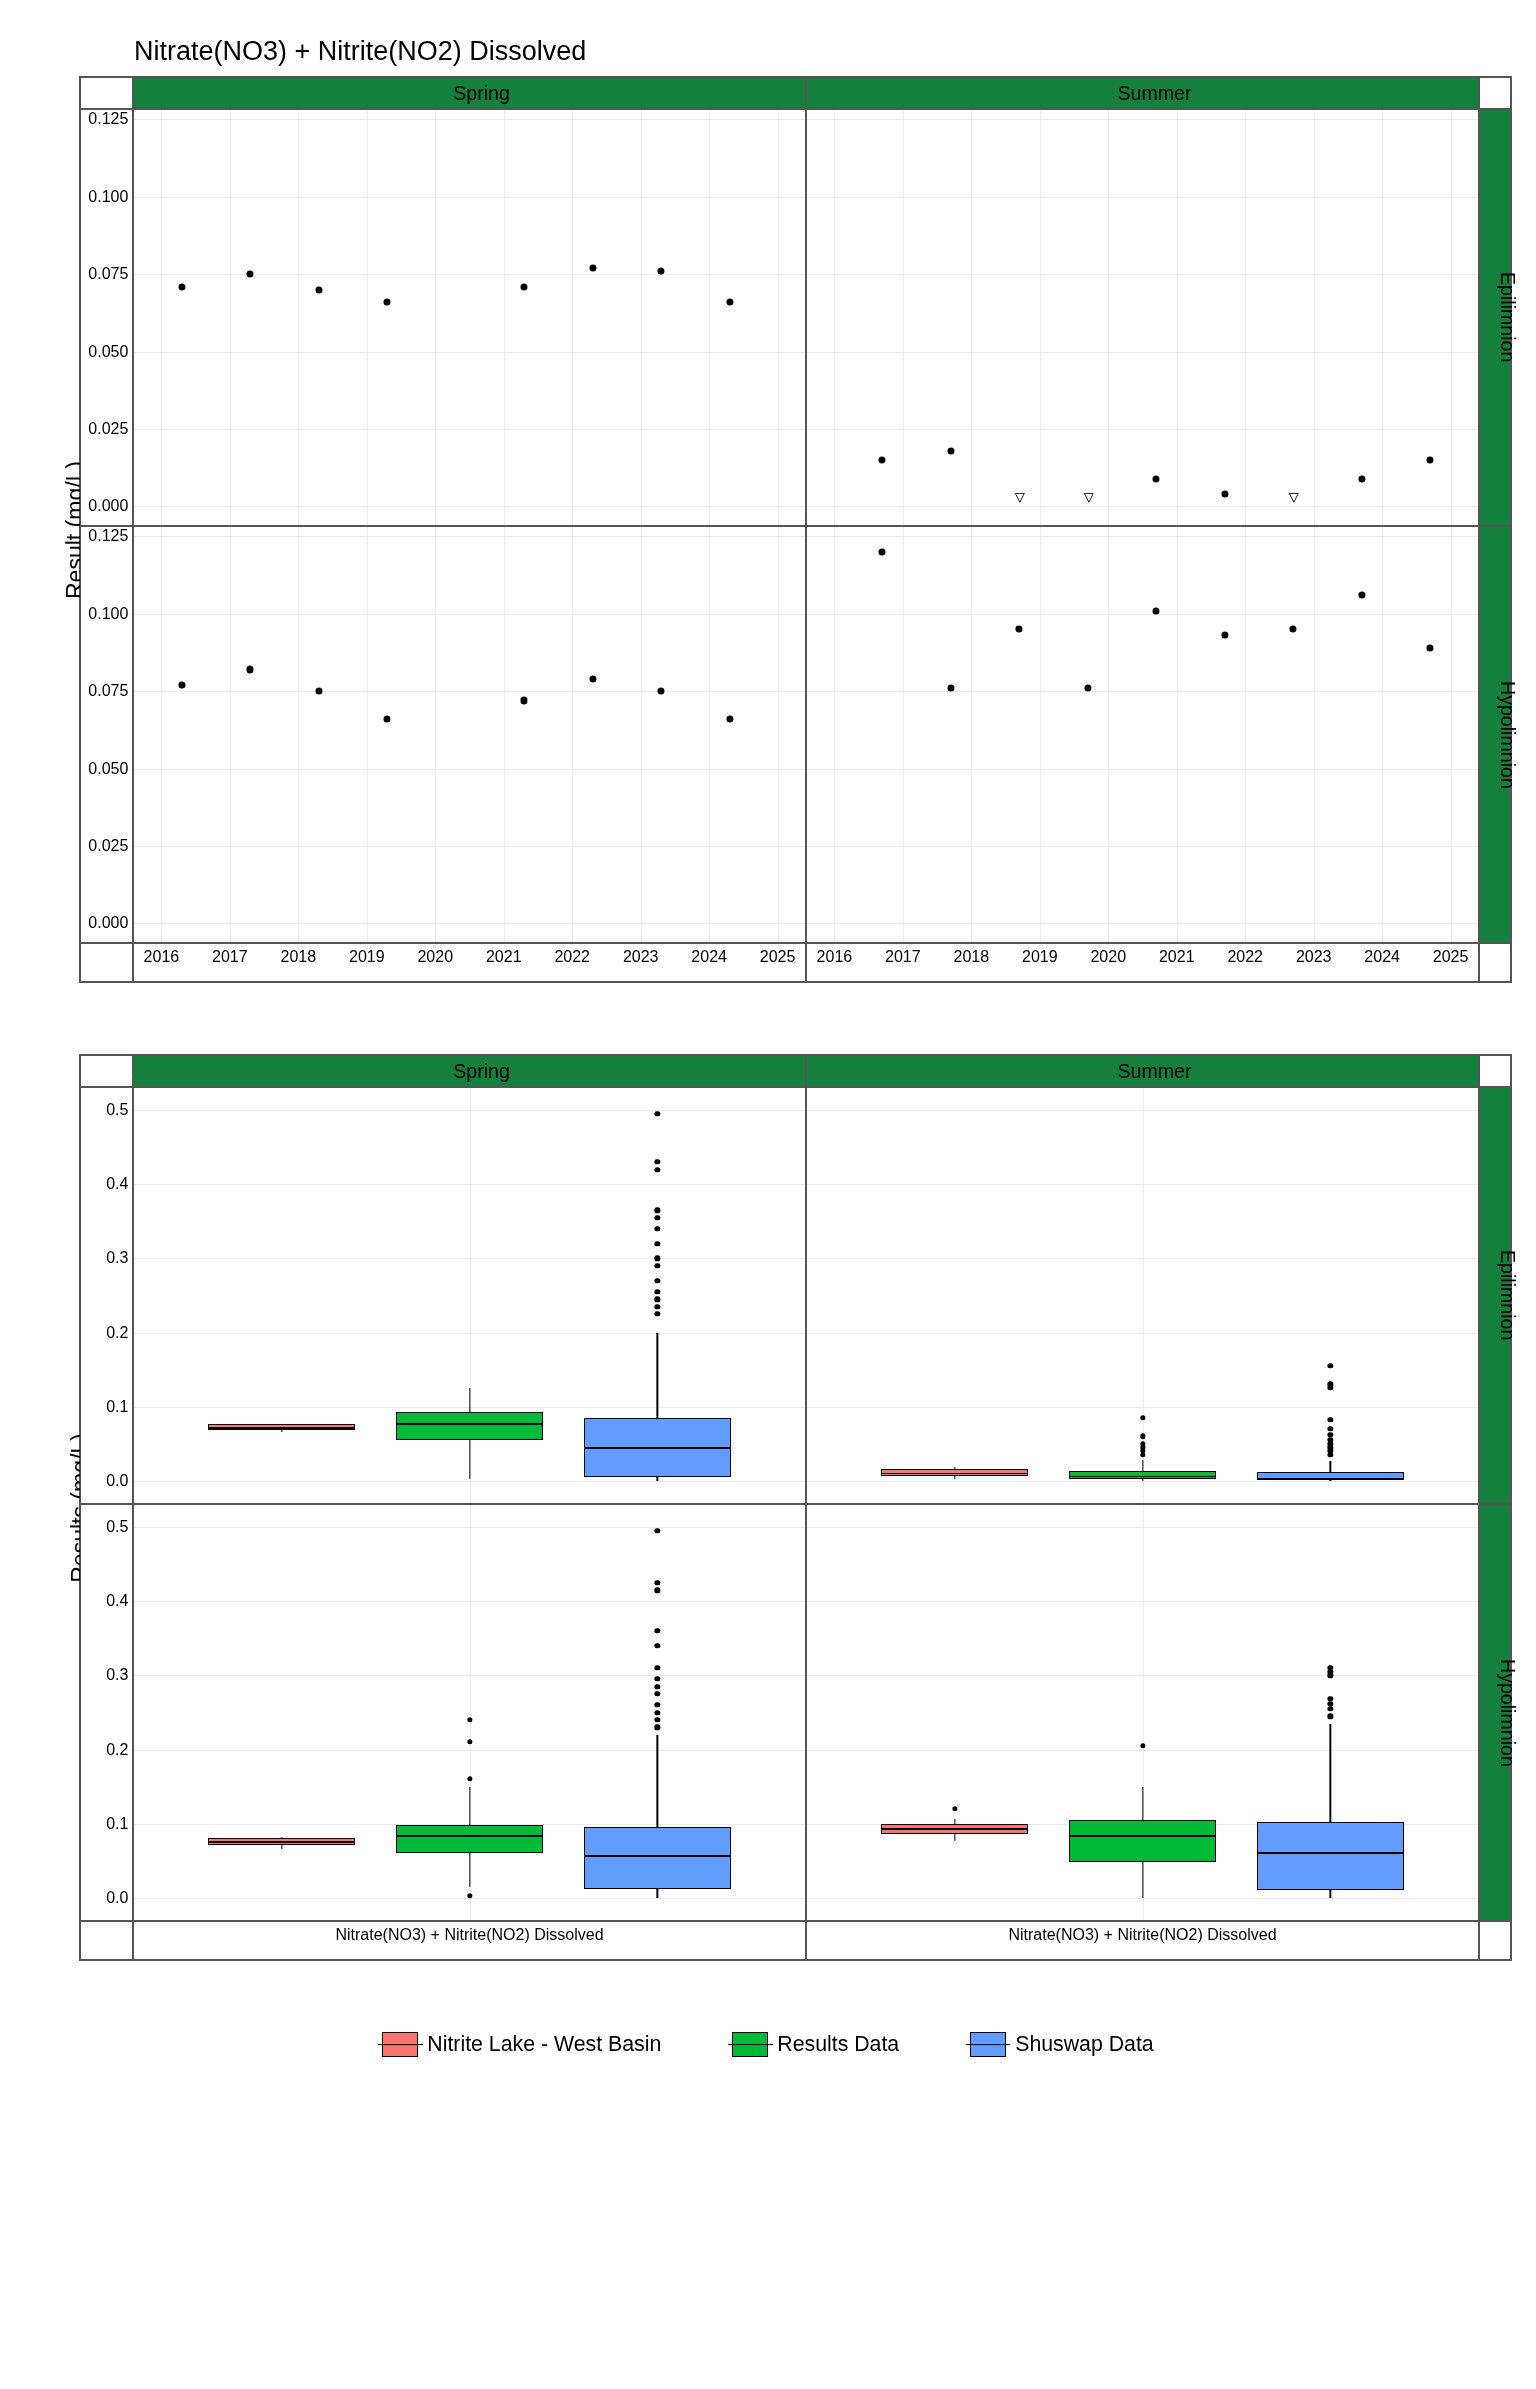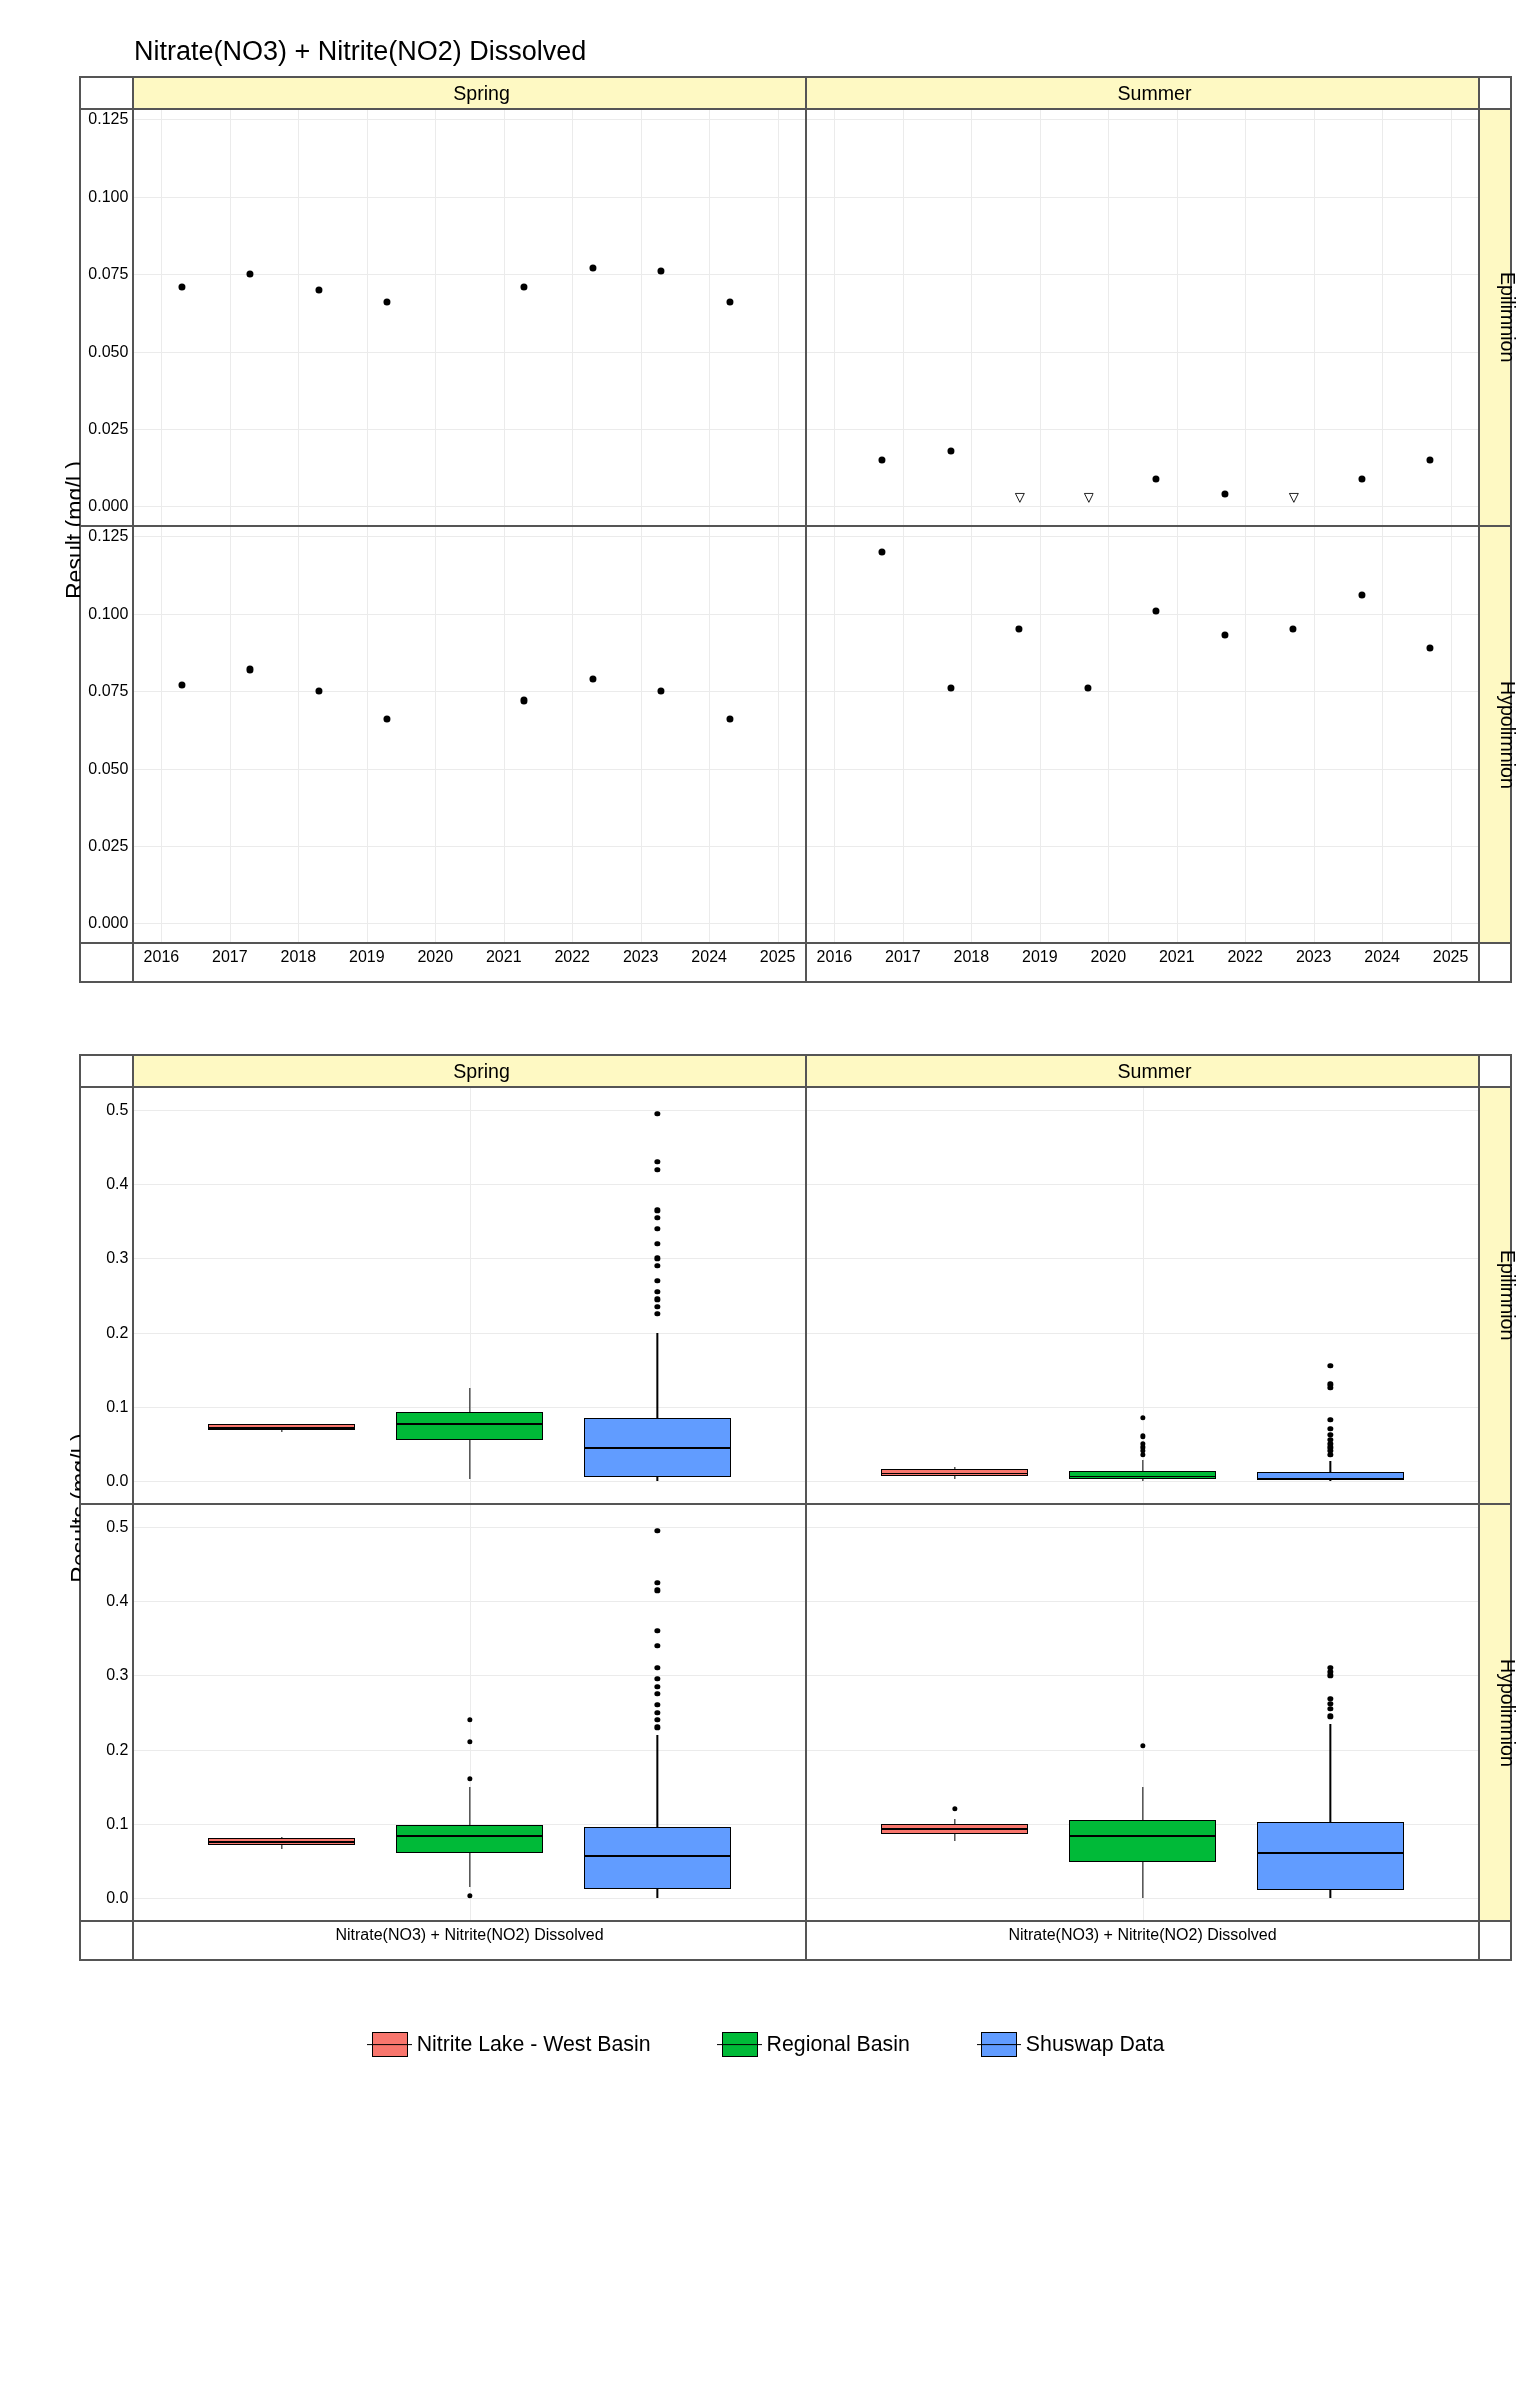--- a/index.html
+++ b/index.html
@@ -28,21 +28,21 @@
   .facet-grid {
     display: grid;
     border: 0.9px solid #555555;
     box-sizing: border-box;
   }
   
   .g1 { grid-template-columns: 53px 1fr 1fr 32px; grid-template-rows: 32px 1fr 1fr 39px; height: 907px; }
   .g2 { grid-template-columns: 53px 1fr 1fr 32px; grid-template-rows: 32px 1fr 1fr 39px; height: 907px; }
 
   .col-strip, .row-strip {
-    background: #fef9c3;
+    background: #15803d;
     display: flex;
     align-items: center;
     justify-content: center;
     font-size: 19.6px;
     border: 0.9px solid #555555;
     box-sizing: border-box;
     padding-left: 24px;
   }
   .row-strip span {
     writing-mode: vertical-rl;
@@ -544,21 +544,21 @@
     <div class="legend-entry">
       <div class="legend-key" id="lk-0" style="background: rgb(248, 118, 109);">
           <div class="mid"></div>
         </div>
       <span>Nitrite Lake - West Basin</span>
     </div>
     <div class="legend-entry">
       <div class="legend-key" id="lk-1" style="background: rgb(0, 186, 56);">
           <div class="mid"></div>
         </div>
-      <span>Regional Basin</span>
+      <span>Results Data</span>
     </div>
     <div class="legend-entry">
       <div class="legend-key" id="lk-2" style="background: rgb(97, 156, 255);">
           <div class="mid"></div>
         </div>
       <span>Shuswap Data</span>
     </div>
   </div>
 
 </div>

